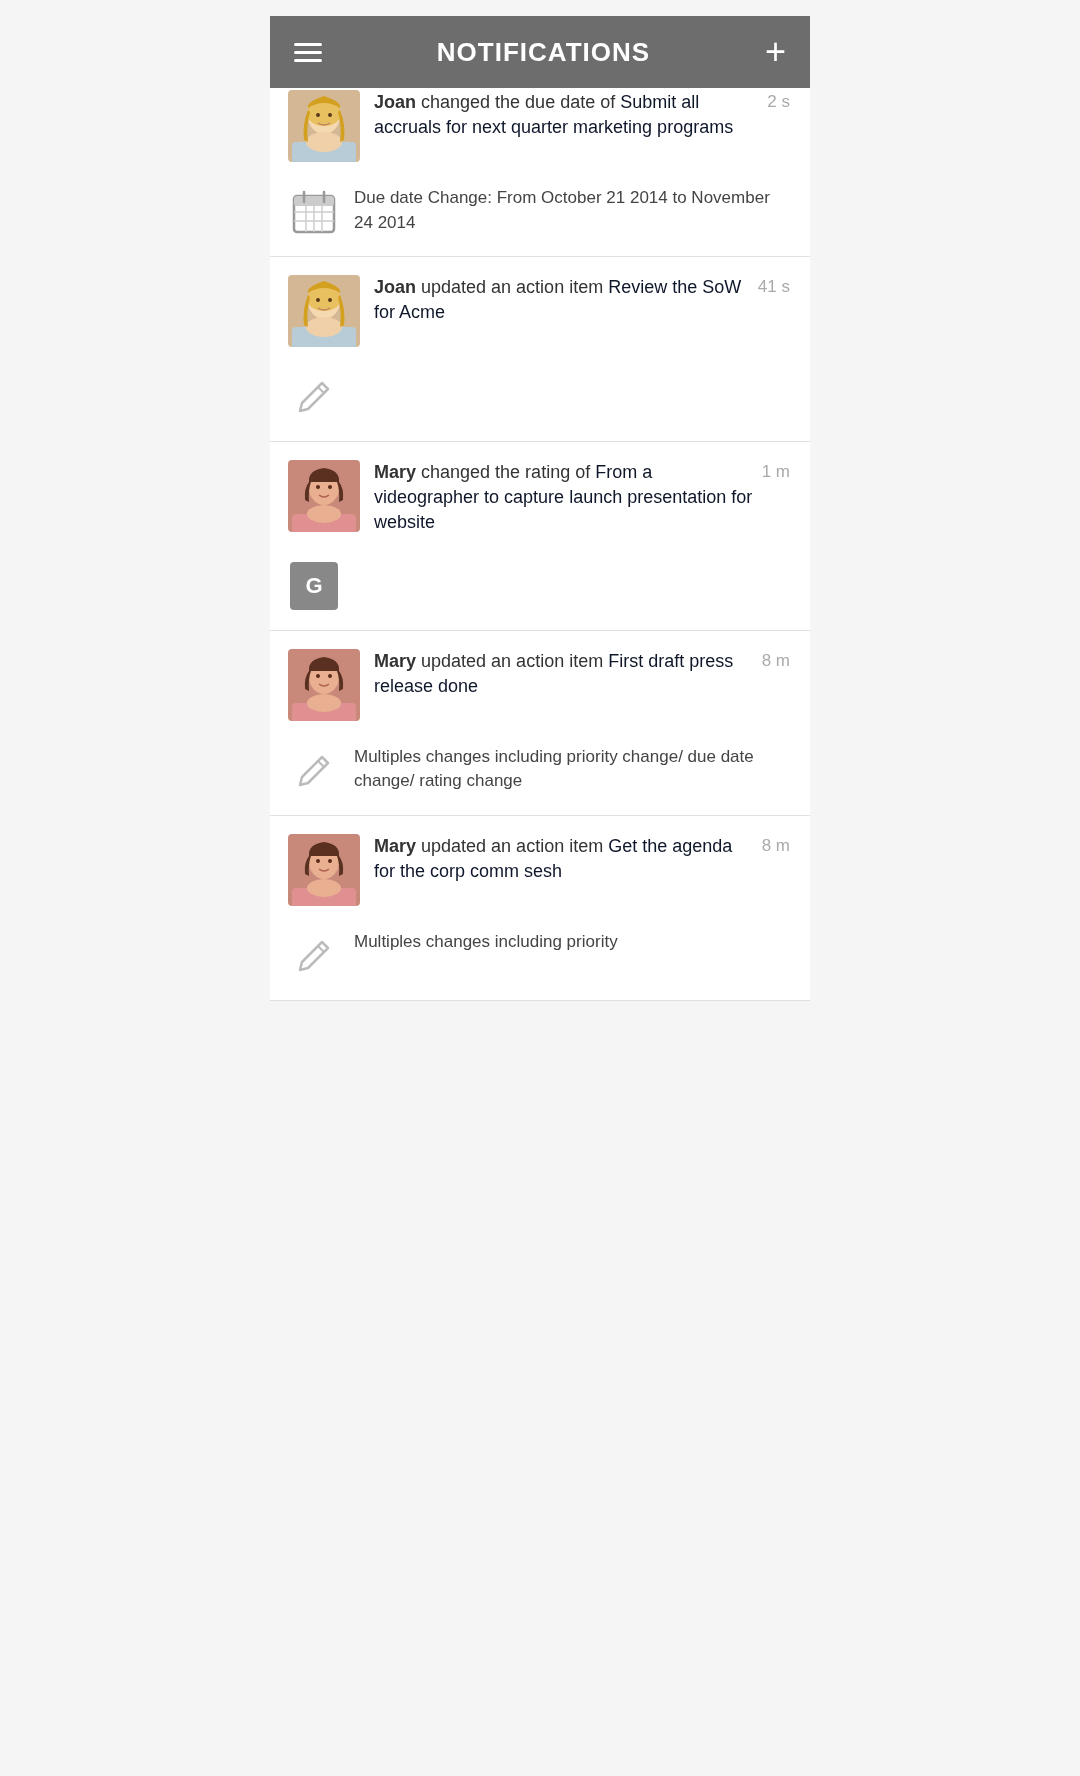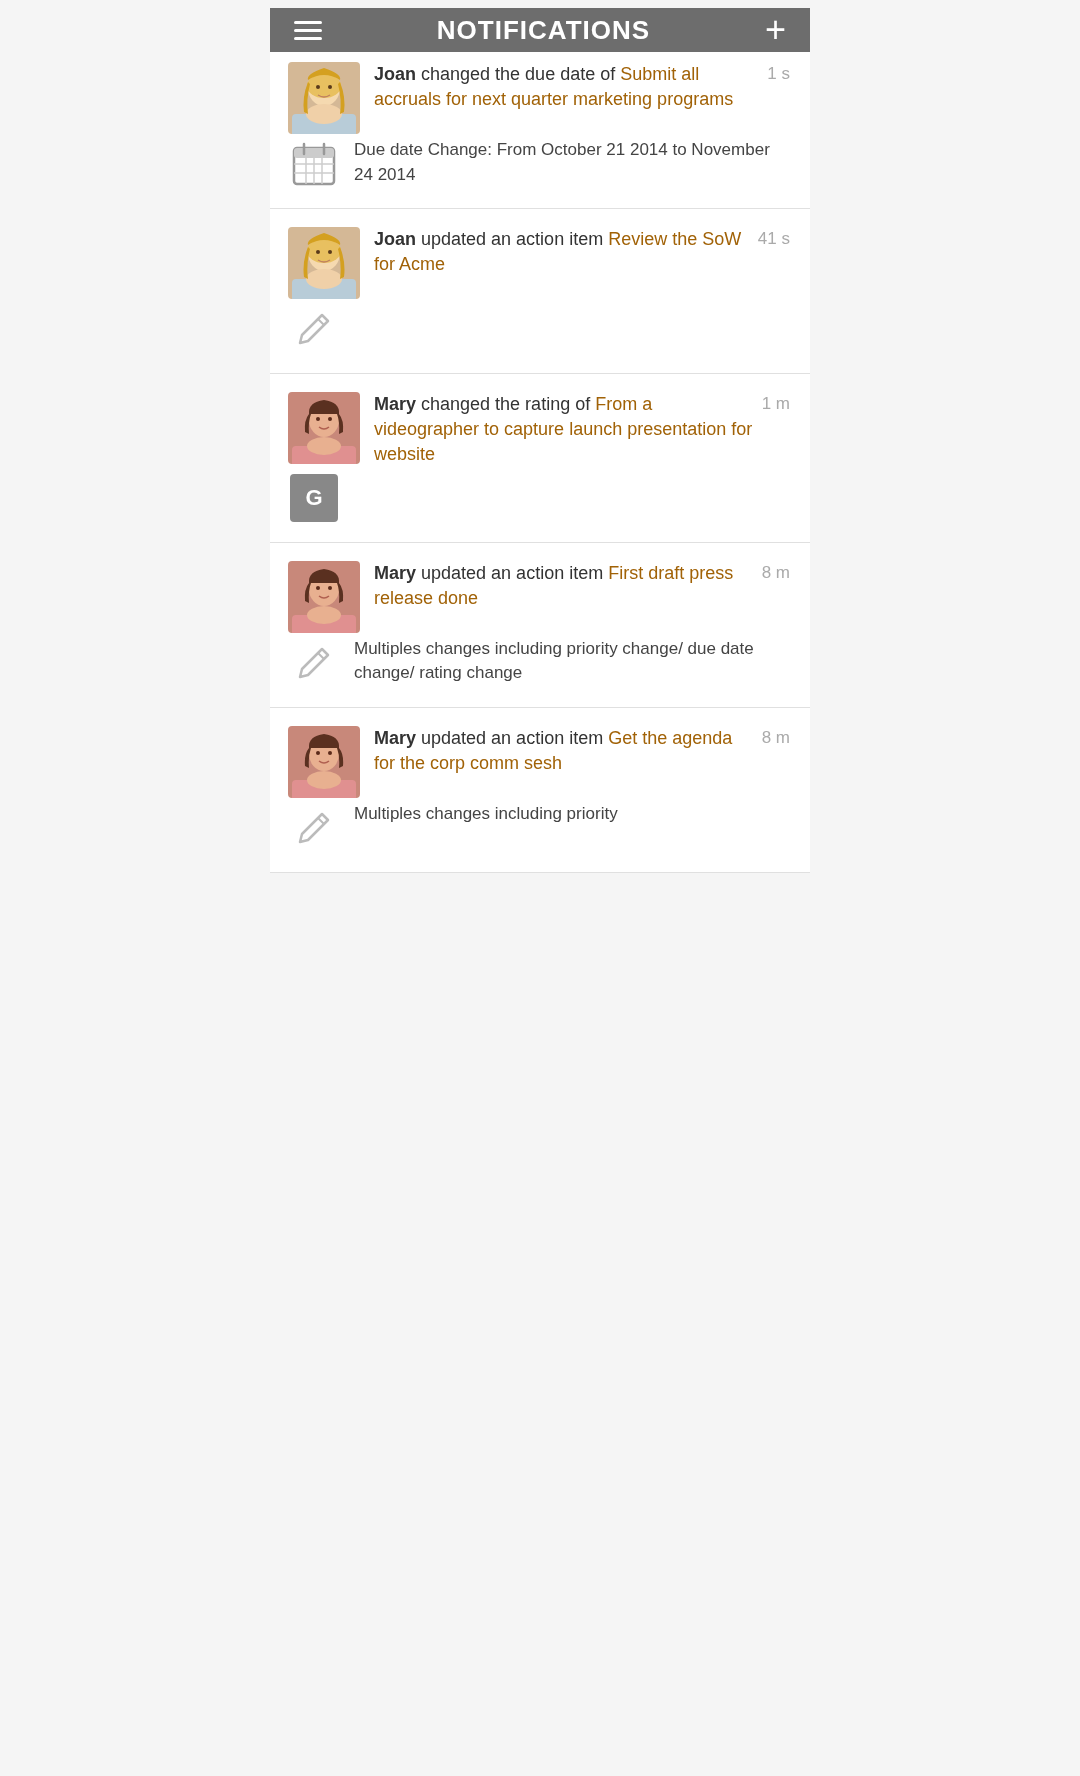--- a/index.html
+++ b/index.html
@@ -15,23 +15,23 @@
       width: 100%;
       max-width: 540px;
       margin: 0 auto;
     }
 
     .header {
       background: #6d6d6d;
       display: flex;
       align-items: center;
       justify-content: space-between;
-      padding: 4px 24px;
+      padding: 18px 24px;
       position: sticky;
-      top: 8px;
+      top: 16px;
       z-index: 10;
     }
 
     .header-title {
       color: white;
       font-size: 26px;
       font-weight: 700;
       letter-spacing: 1px;
     }
 
@@ -96,36 +96,36 @@
       color: #333;
       line-height: 1.4;
       flex: 1;
     }
 
     .notification-text .user-name {
       font-weight: 700;
     }
 
     .notification-text .action-link {
-      color: #a16207;
+      color: #0f172a;
     }
 
     .timestamp {
       color: #aaa;
       font-size: 17px;
       white-space: nowrap;
       margin-left: 6px;
       padding-top: 2px;
     }
 
     .notification-detail {
       display: flex;
       align-items: flex-start;
       gap: 14px;
-      margin-top: 4px;
+      margin-top: 24px;
     }
 
     .icon-container {
       width: 52px;
       height: 52px;
       display: flex;
       align-items: center;
       justify-content: center;
       flex-shrink: 0;
     }
@@ -201,21 +201,21 @@
 
           <path d="M20 20 Q14 35 16 50 L20 52 Q18 38 22 22 Z" fill="#d4a020"></path>
           <path d="M52 20 Q58 35 56 50 L52 52 Q54 38 50 22 Z" fill="#d4a020"></path>
           <path d="M20 18 Q36 8 52 18 Q54 12 36 6 Q18 12 20 18Z" fill="#d4a020"></path>
         </svg>
         <div class="notification-content">
           <div class="notification-header-line">
             <span class="notification-text">
               <span class="user-name">Joan</span> changed the due date of <span class="action-link">Submit all accruals for next quarter marketing programs</span>
             </span>
-            <span class="timestamp">1 s</span>
+            <span class="timestamp">2 s</span>
           </div>
         </div>
       </div>
       <div class="notification-detail">
         <div class="icon-container">
           <svg class="calendar-icon-svg" viewBox="0 0 44 44" xmlns="http://www.w3.org/2000/svg">
             <rect x="2" y="6" width="40" height="36" rx="3" ry="3" fill="none" stroke="#999" stroke-width="2.5"></rect>
             <rect x="2" y="6" width="40" height="10" rx="3" ry="3" fill="#ccc"></rect>
             <line x1="12" y1="2" x2="12" y2="12" stroke="#999" stroke-width="2.5" stroke-linecap="round"></line>
             <line x1="32" y1="2" x2="32" y2="12" stroke="#999" stroke-width="2.5" stroke-linecap="round"></line>

